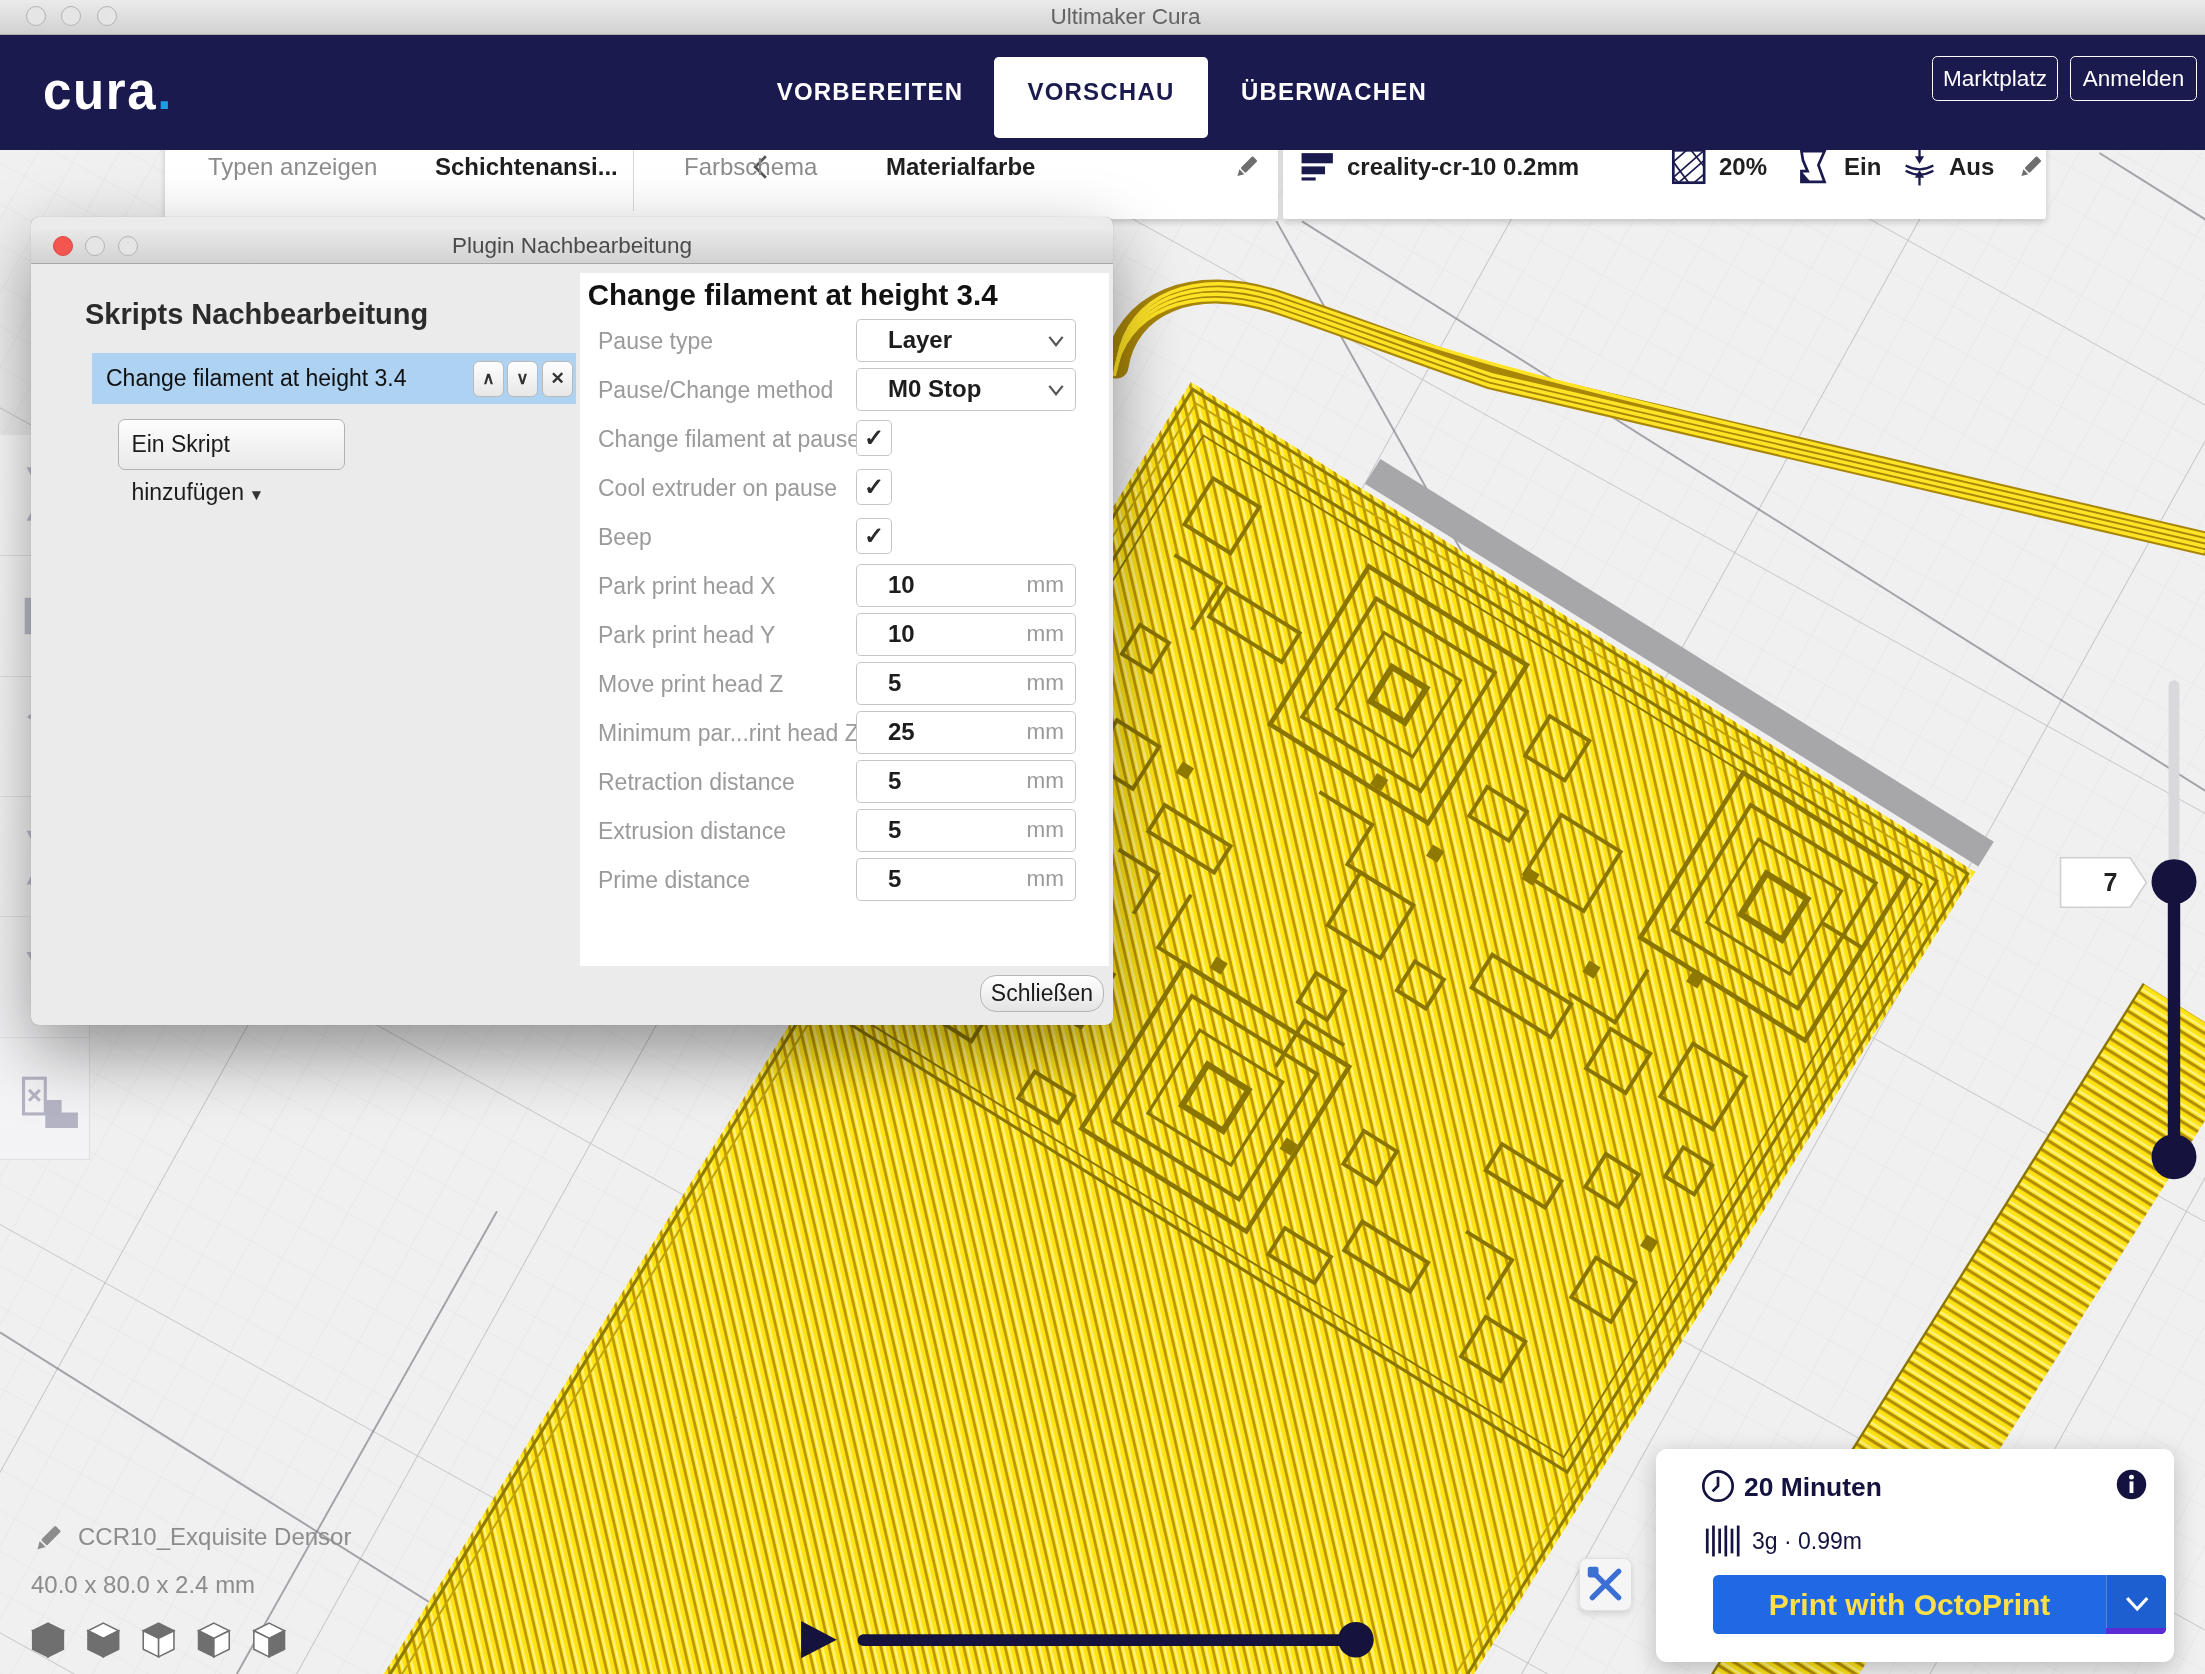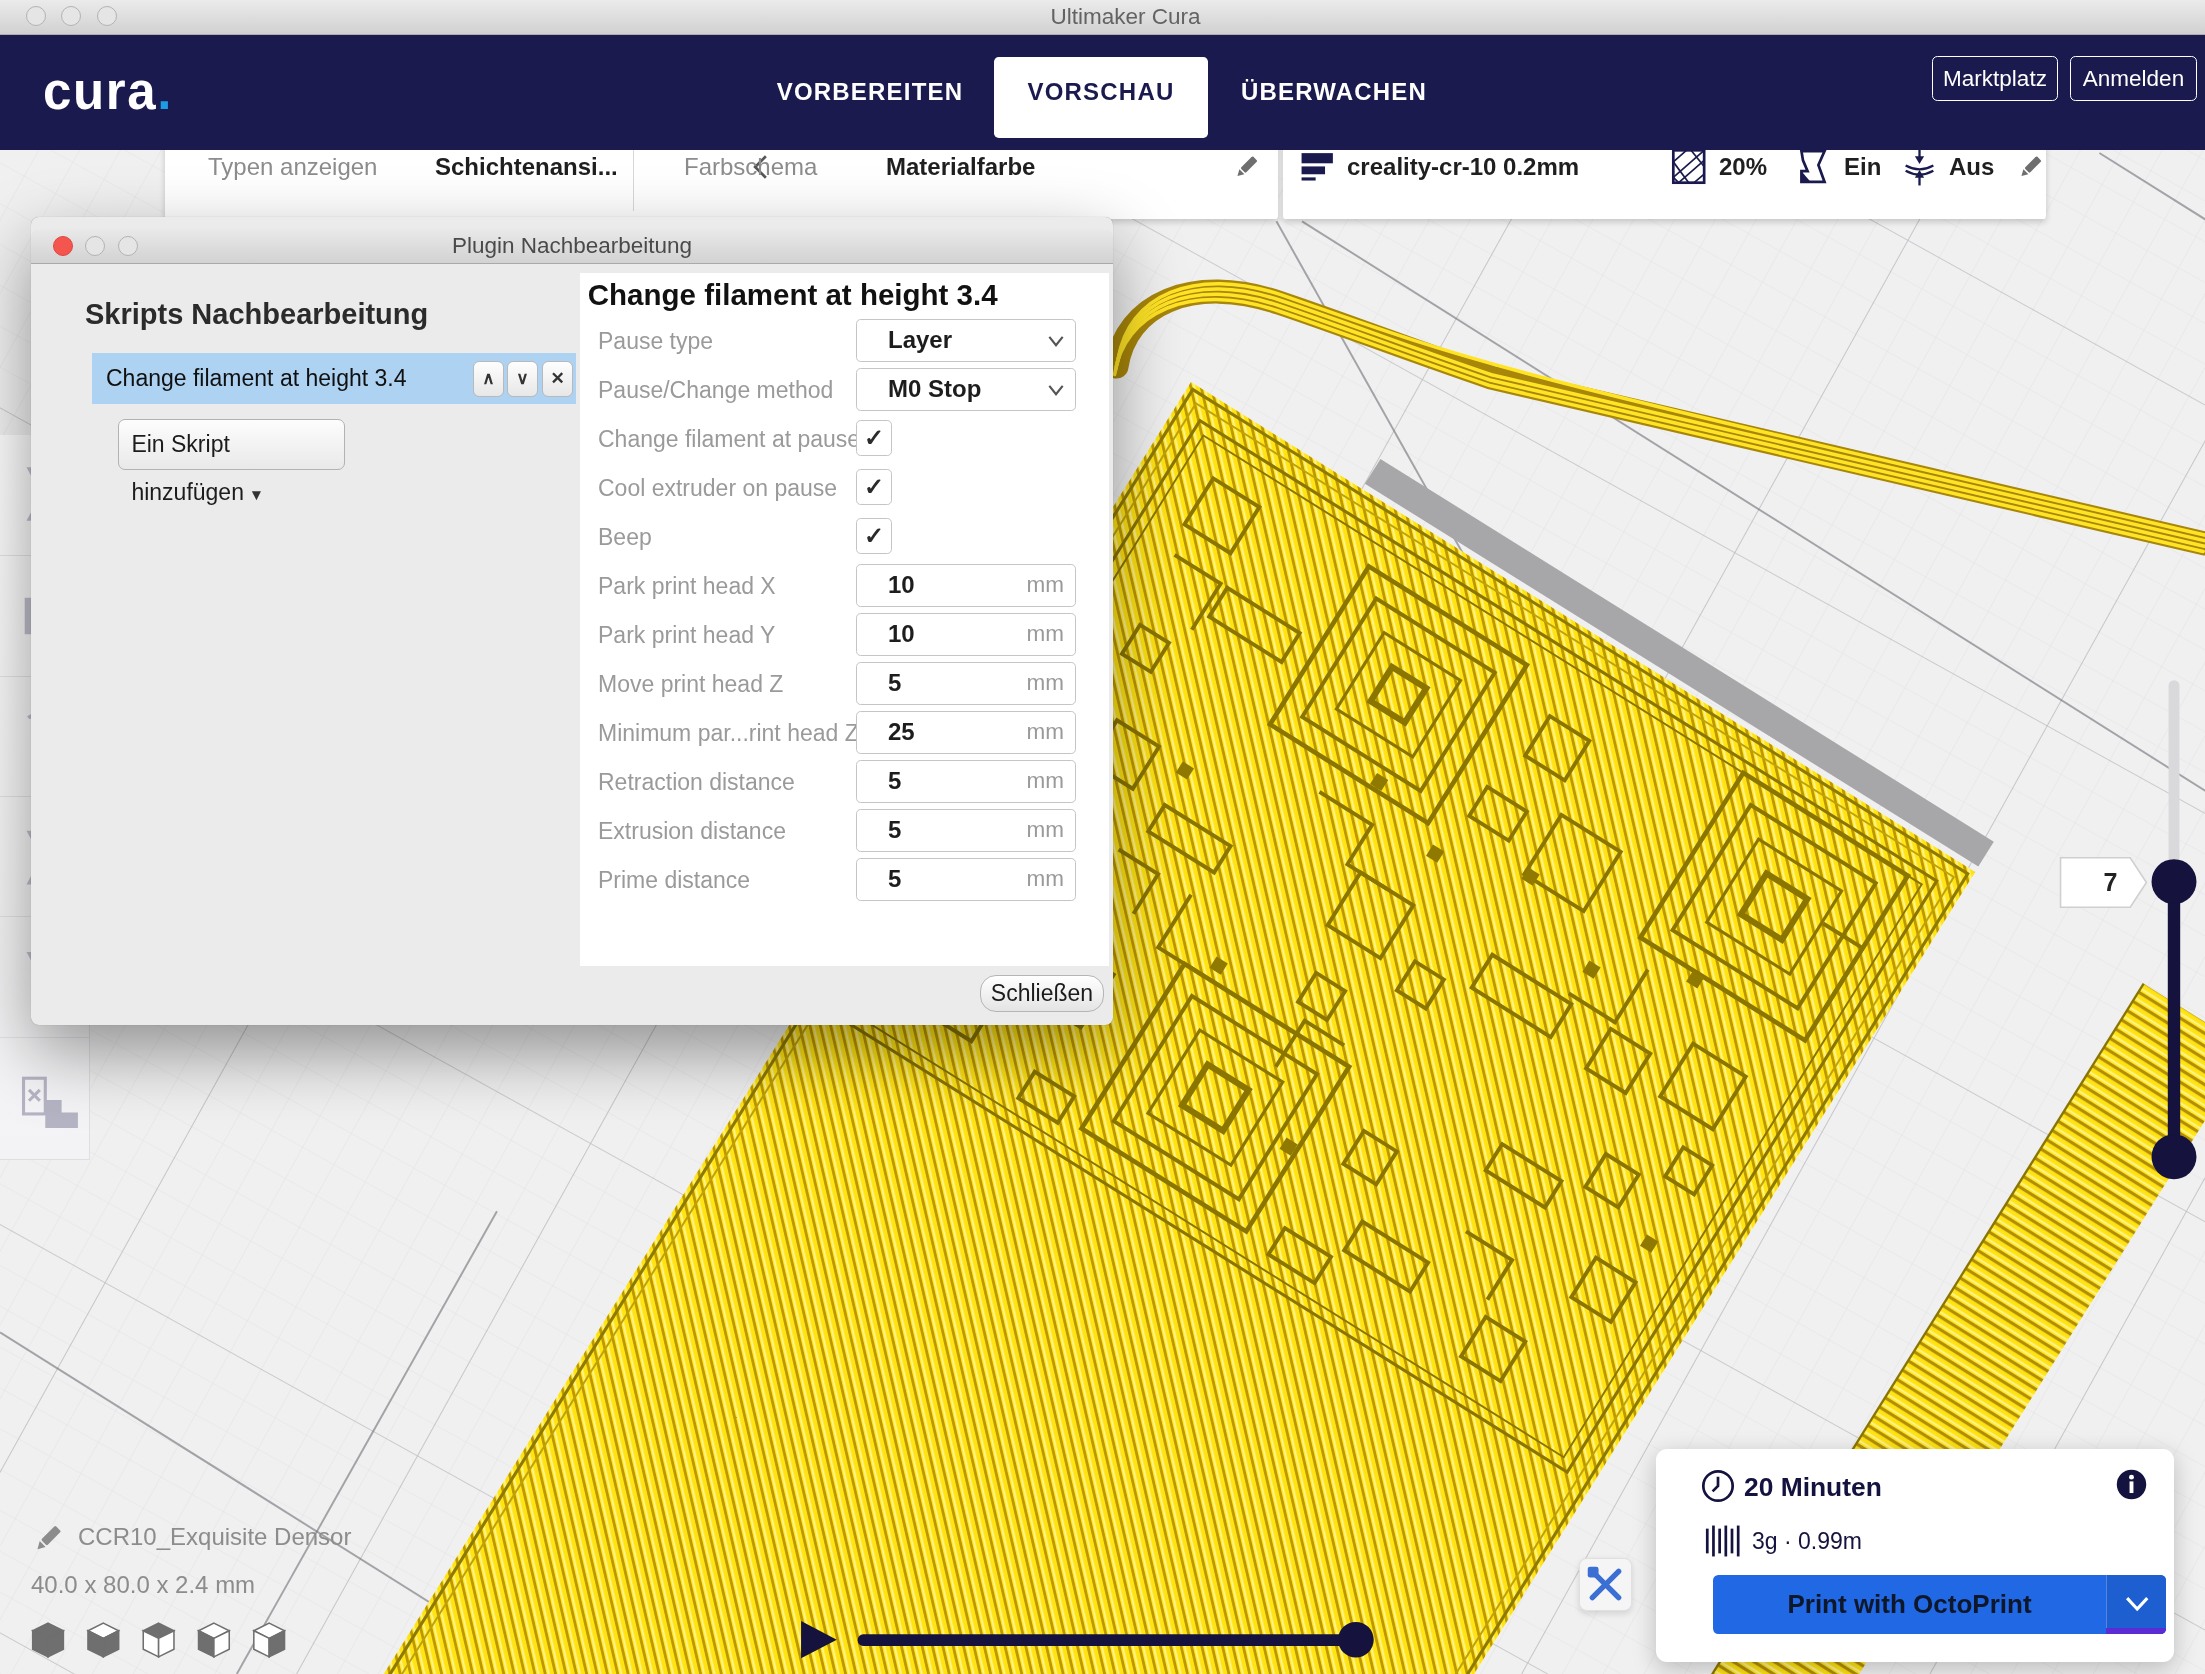--- a/index.html
+++ b/index.html
@@ -62,21 +62,21 @@
   #layer-flag .num{position:absolute;left:36px;top:0;width:31px;height:53px;line-height:53px;font-size:25px;font-weight:700;color:#222;text-align:center;}
   #model-info{left:31px;top:1520px;z-index:8;color:#8c8c8c;}
   #model-name{position:absolute;left:47px;top:3.1px;font-size:24px;white-space:nowrap;}
   #model-size{position:absolute;left:0px;top:51px;font-size:24px;white-space:nowrap;}
   #view-cubes{left:28px;top:1620px;z-index:8;}
 
   #print-card{left:1656px;top:1449px;width:518px;height:213px;background:#fff;border-radius:11px;box-shadow:0 6.2px 23px rgba(0,0,0,.22);z-index:20;}
   #time-text{position:absolute;left:88px;top:23px;font-size:26.4px;font-weight:600;color:#14123f;}
   #mat-text{position:absolute;left:96px;top:79px;font-size:23px;color:#14123f;}
   #print-btn{position:absolute;left:57px;top:126px;width:453px;height:59px;border-radius:5.4px;background:#2168e4;overflow:hidden;}
-  #print-btn .pl{position:absolute;left:0;top:0;width:393px;height:69px;line-height:59px;text-align:center;color:#0f172a;font-size:26px;font-weight:600;}
+  #print-btn .pl{position:absolute;left:0;top:0;width:393px;height:69px;line-height:59px;text-align:center;color:#fde047;font-size:30px;font-weight:600;}
   #print-btn .chev-seg{position:absolute;left:393px;top:0;width:61px;height:59px;background:#1d5ed0;border-left:0.8px solid rgba(255,255,255,.25);}
   #print-btn .accent{position:absolute;left:393px;top:53px;width:61px;height:6.2px;background:#5b2bd5;}
 
   #wrench-btn{left:1579px;top:1558px;width:51px;height:51px;background:#f5f5f6;border:0.8px solid #e0e0e3;border-radius:7.8px;box-shadow:0 2.3px 6.2px rgba(0,0,0,.12);z-index:18;}
 
   svg{display:block;}
 </style>
 </head>
 <body>
 

